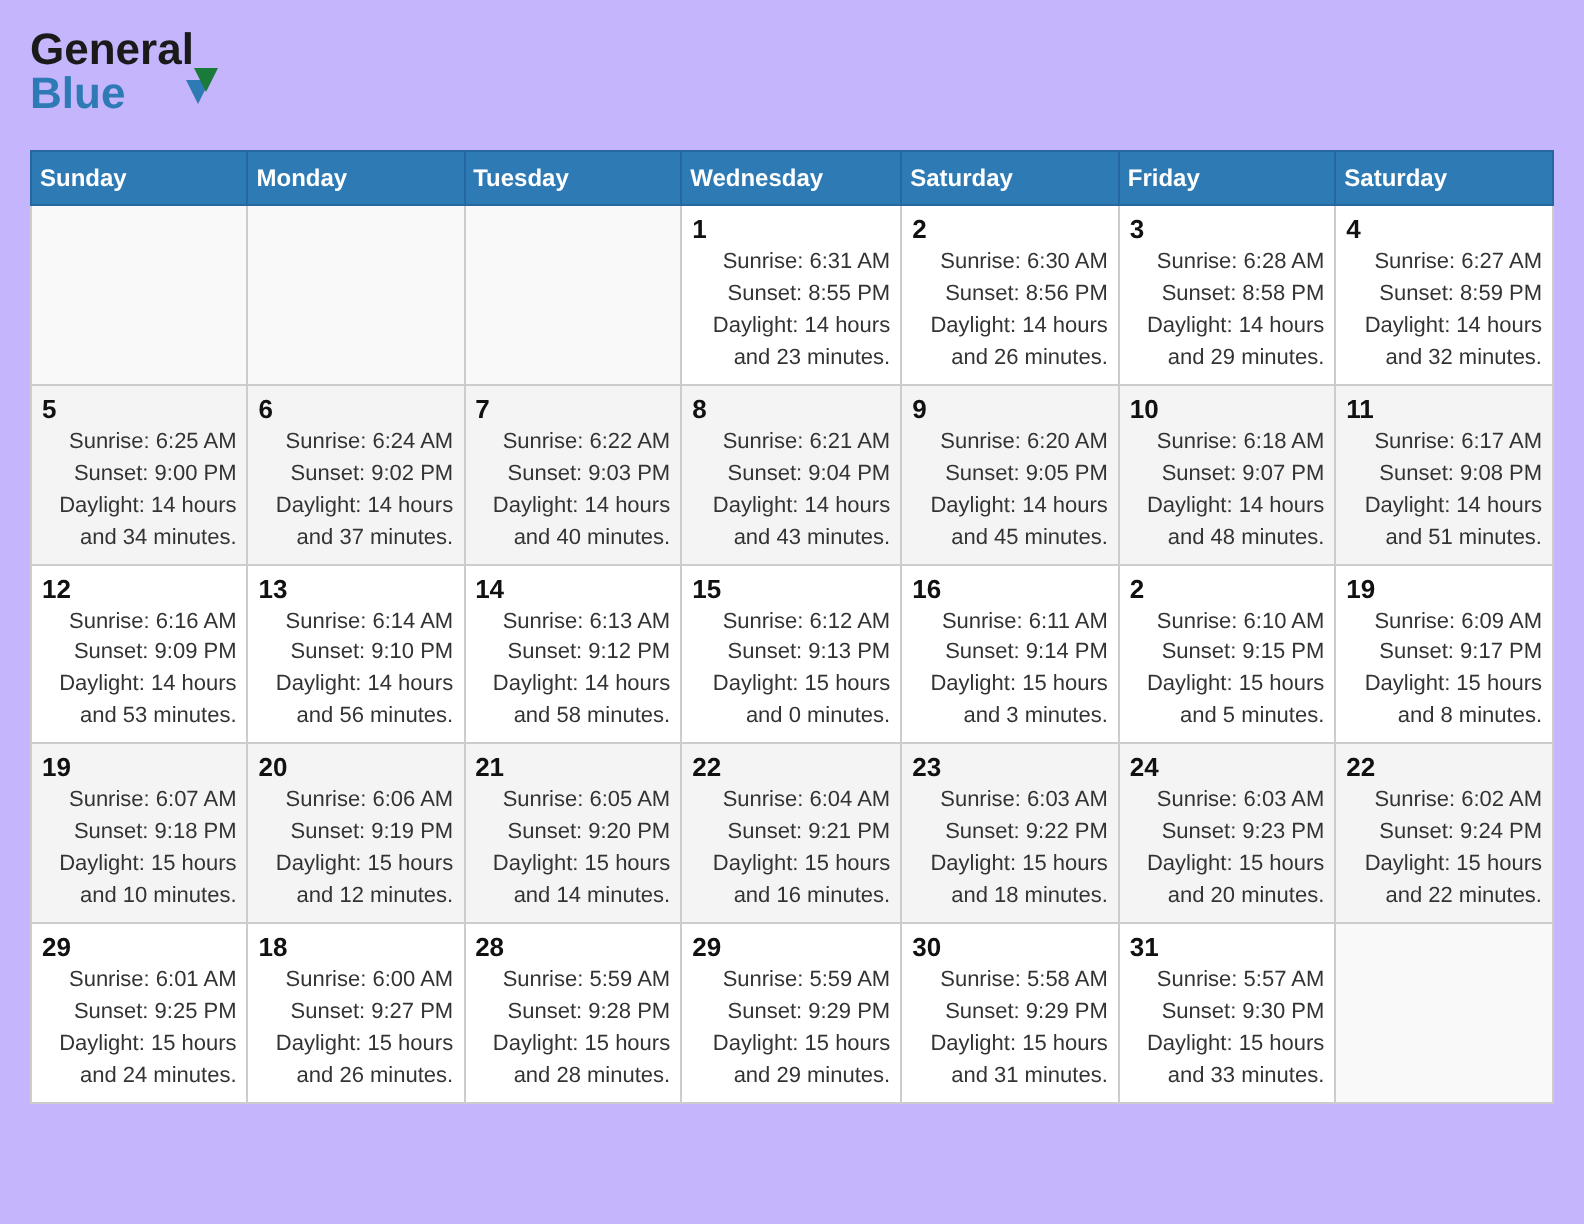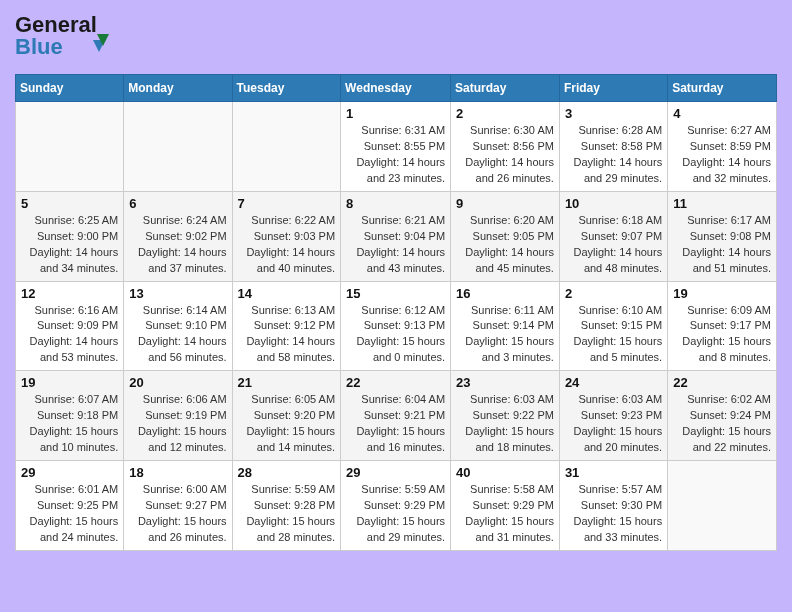--- a/index.html
+++ b/index.html
@@ -239,21 +239,21 @@
           </td>
           <td>
             <div class="day-number">28</div>
             <div class="day-info">Sunrise: 5:59 AM<br>Sunset: 9:28 PM<br>Daylight: 15 hours<br>and 28 minutes.</div>
           </td>
           <td>
             <div class="day-number">29</div>
             <div class="day-info">Sunrise: 5:59 AM<br>Sunset: 9:29 PM<br>Daylight: 15 hours<br>and 29 minutes.</div>
           </td>
           <td>
-            <div class="day-number">40</div>
+            <div class="day-number">30</div>
             <div class="day-info">Sunrise: 5:58 AM<br>Sunset: 9:29 PM<br>Daylight: 15 hours<br>and 31 minutes.</div>
           </td>
           <td>
             <div class="day-number">31</div>
             <div class="day-info">Sunrise: 5:57 AM<br>Sunset: 9:30 PM<br>Daylight: 15 hours<br>and 33 minutes.</div>
           </td>
           <td class="empty"></td>
         </tr>
       </tbody>
   </table>

